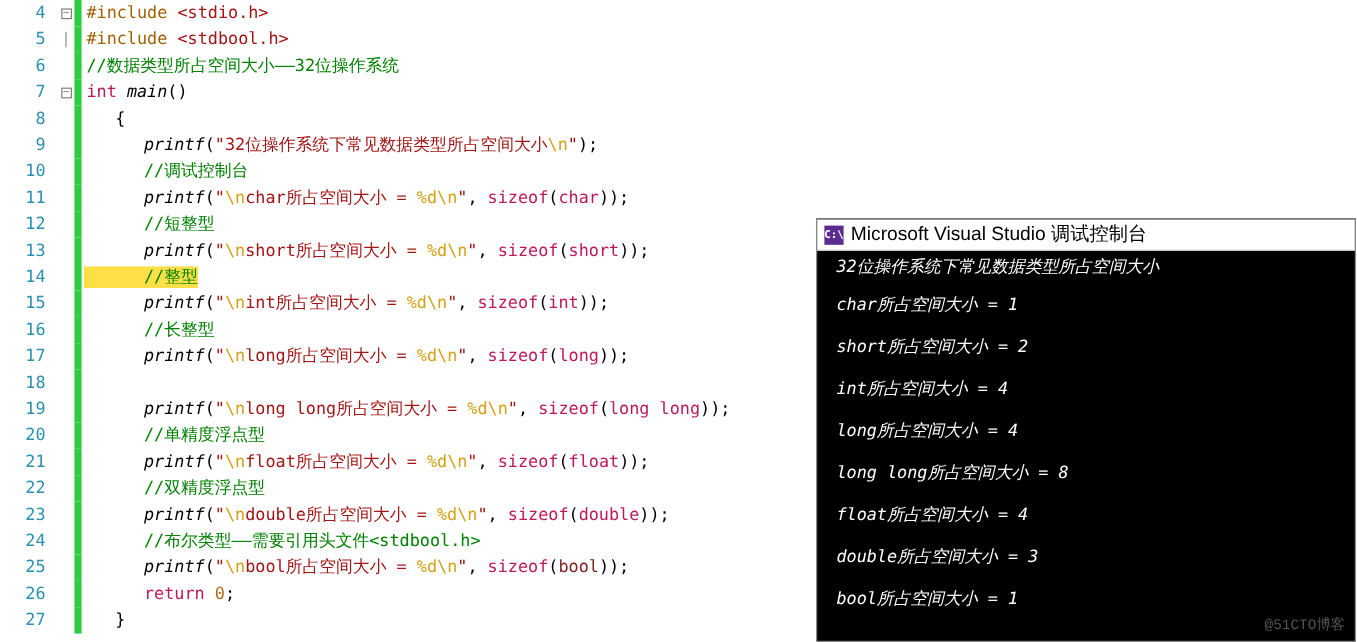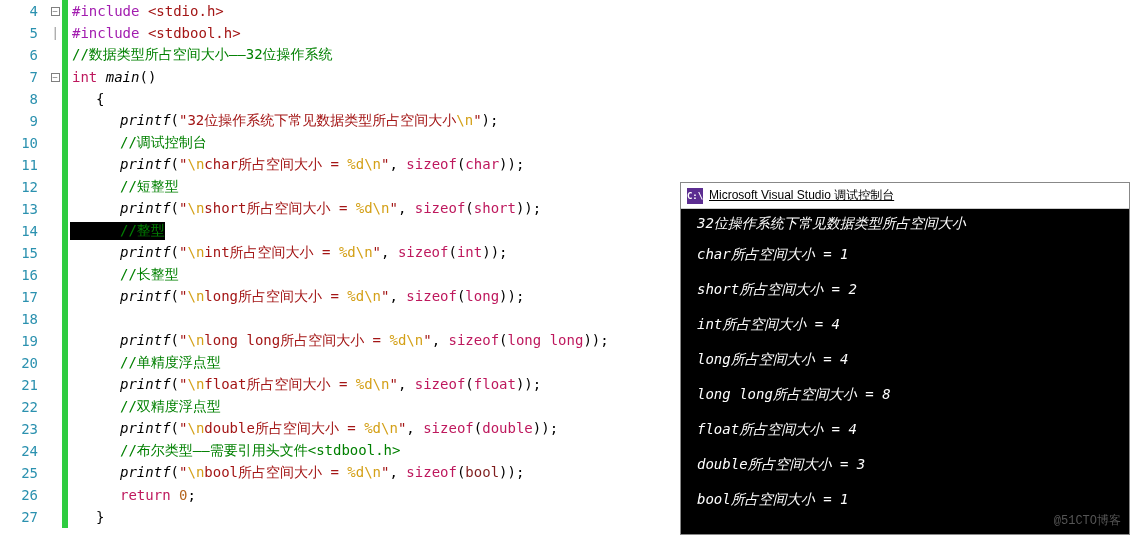--- a/index.html
+++ b/index.html
@@ -5,37 +5,37 @@
   * { margin:0; padding:0; box-sizing:border-box; }
   body { font-family: Consolas, "Microsoft YaHei", monospace; font-size:14px; background:#fff; width:1131px; height:535px; position:relative; overflow:hidden; }
   .editor { position:absolute; left:0; top:0; width:680px; height:535px; background:#fff; }
   .line { display:flex; height:22px; align-items:center; white-space:pre; }
   .gutter { width:48px; text-align:right; color:#2b91af; padding-right:10px; flex-shrink:0; user-select:none; }
   .fold { width:14px; flex-shrink:0; display:flex; align-items:center; justify-content:center; color:#808080; font-size:11px; user-select:none; }
   .bar  { width:6px; flex-shrink:0; background:#2ecc40; margin-right:2px; align-self:stretch; }
   .code { padding-left:2px; }
   .indent1 { padding-left:26px; }
   .indent2 { padding-left:50px; }
-  .cursor-line { background:#000000; }
+  .cursor-line { background:#fde047; }
   .kw   { color:#be185d; }
-  .pp   { color:#a21caf; }
+  .pp   { color:#a16207; }
   .inc  { color:#a31515; }
   .cmt  { color:#008000; }
   .str  { color:#a31515; }
   .esc  { color:#d4a017; }
   .num  { color:#b5651d; }
   .func { color:#7f1d1d; }
   .id   { color:#000;font-style:italic; }
   .punct{ color:#000; }
   .box  { border:1px solid #808080; font-size:9px; line-height:9px; width:9px; height:9px; display:inline-flex; align-items:center; justify-content:center; color:#808080;}
   .vline{ color:#808080; }
   .console { position:absolute; left:680px; top:182px; width:450px; height:353px; background:#000; border:1px solid #888; }
   .titlebar { height:26px; background:#fff; display:flex; align-items:center; padding:0 6px; gap:6px; border-bottom:1px solid #ccc;}
   .title-icon { width:16px; height:16px; background:#5c2d91; color:#fff; font-size:9px; font-weight:bold; display:flex; align-items:center; justify-content:center;}
-  .title-txt { font-family:"Microsoft YaHei", sans-serif; font-size:12px; color:#000;text-decoration:underline;}
+  .title-txt { font-family:"Microsoft YaHei", sans-serif; font-size:16px; color:#000;}
   .cbody { padding:4px 16px; color:#fff; font-family:SimSun,"Microsoft YaHei",monospace; font-size:14px; line-height:1.5;font-style:italic;}
   .cbody div { margin-bottom:14px; white-space:pre;}
   .cbody div:first-child { margin-bottom:10px;}
   .watermark { position:absolute; right:10px; bottom:6px; color:#555; font-size:12px; font-family:Liberation Mono, monospace;}
 </style>
 </head>
 <body>
 
 <div class="editor" id="editor">
     <div class="line"><div class="gutter">4</div><div class="fold"><span class="box">−</span></div><div class="bar"></div><div class="code "><span class="pp">#include</span> <span class="inc">&lt;stdio.h&gt;</span></div></div>

